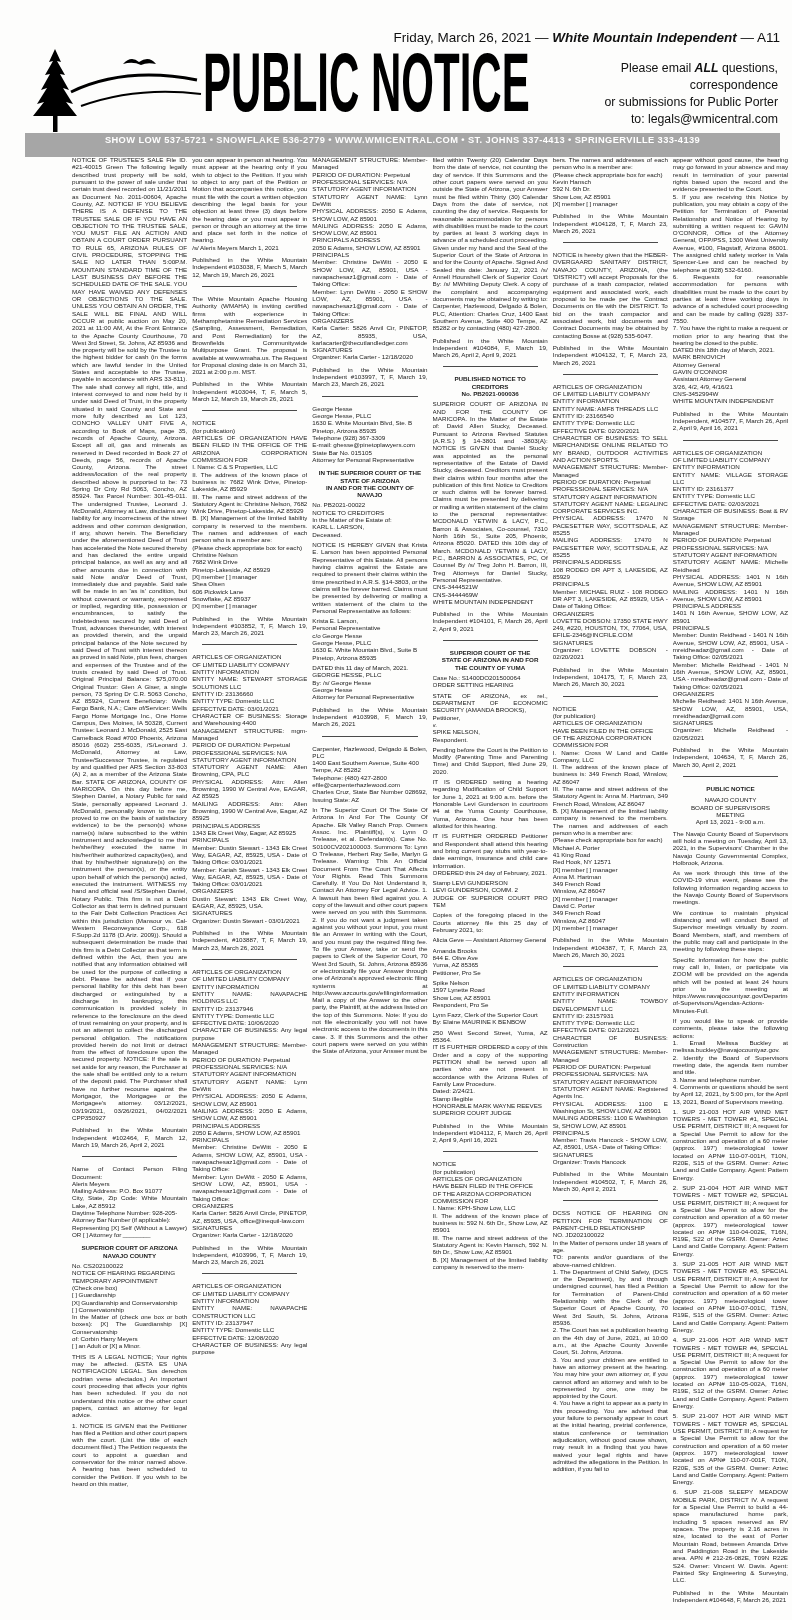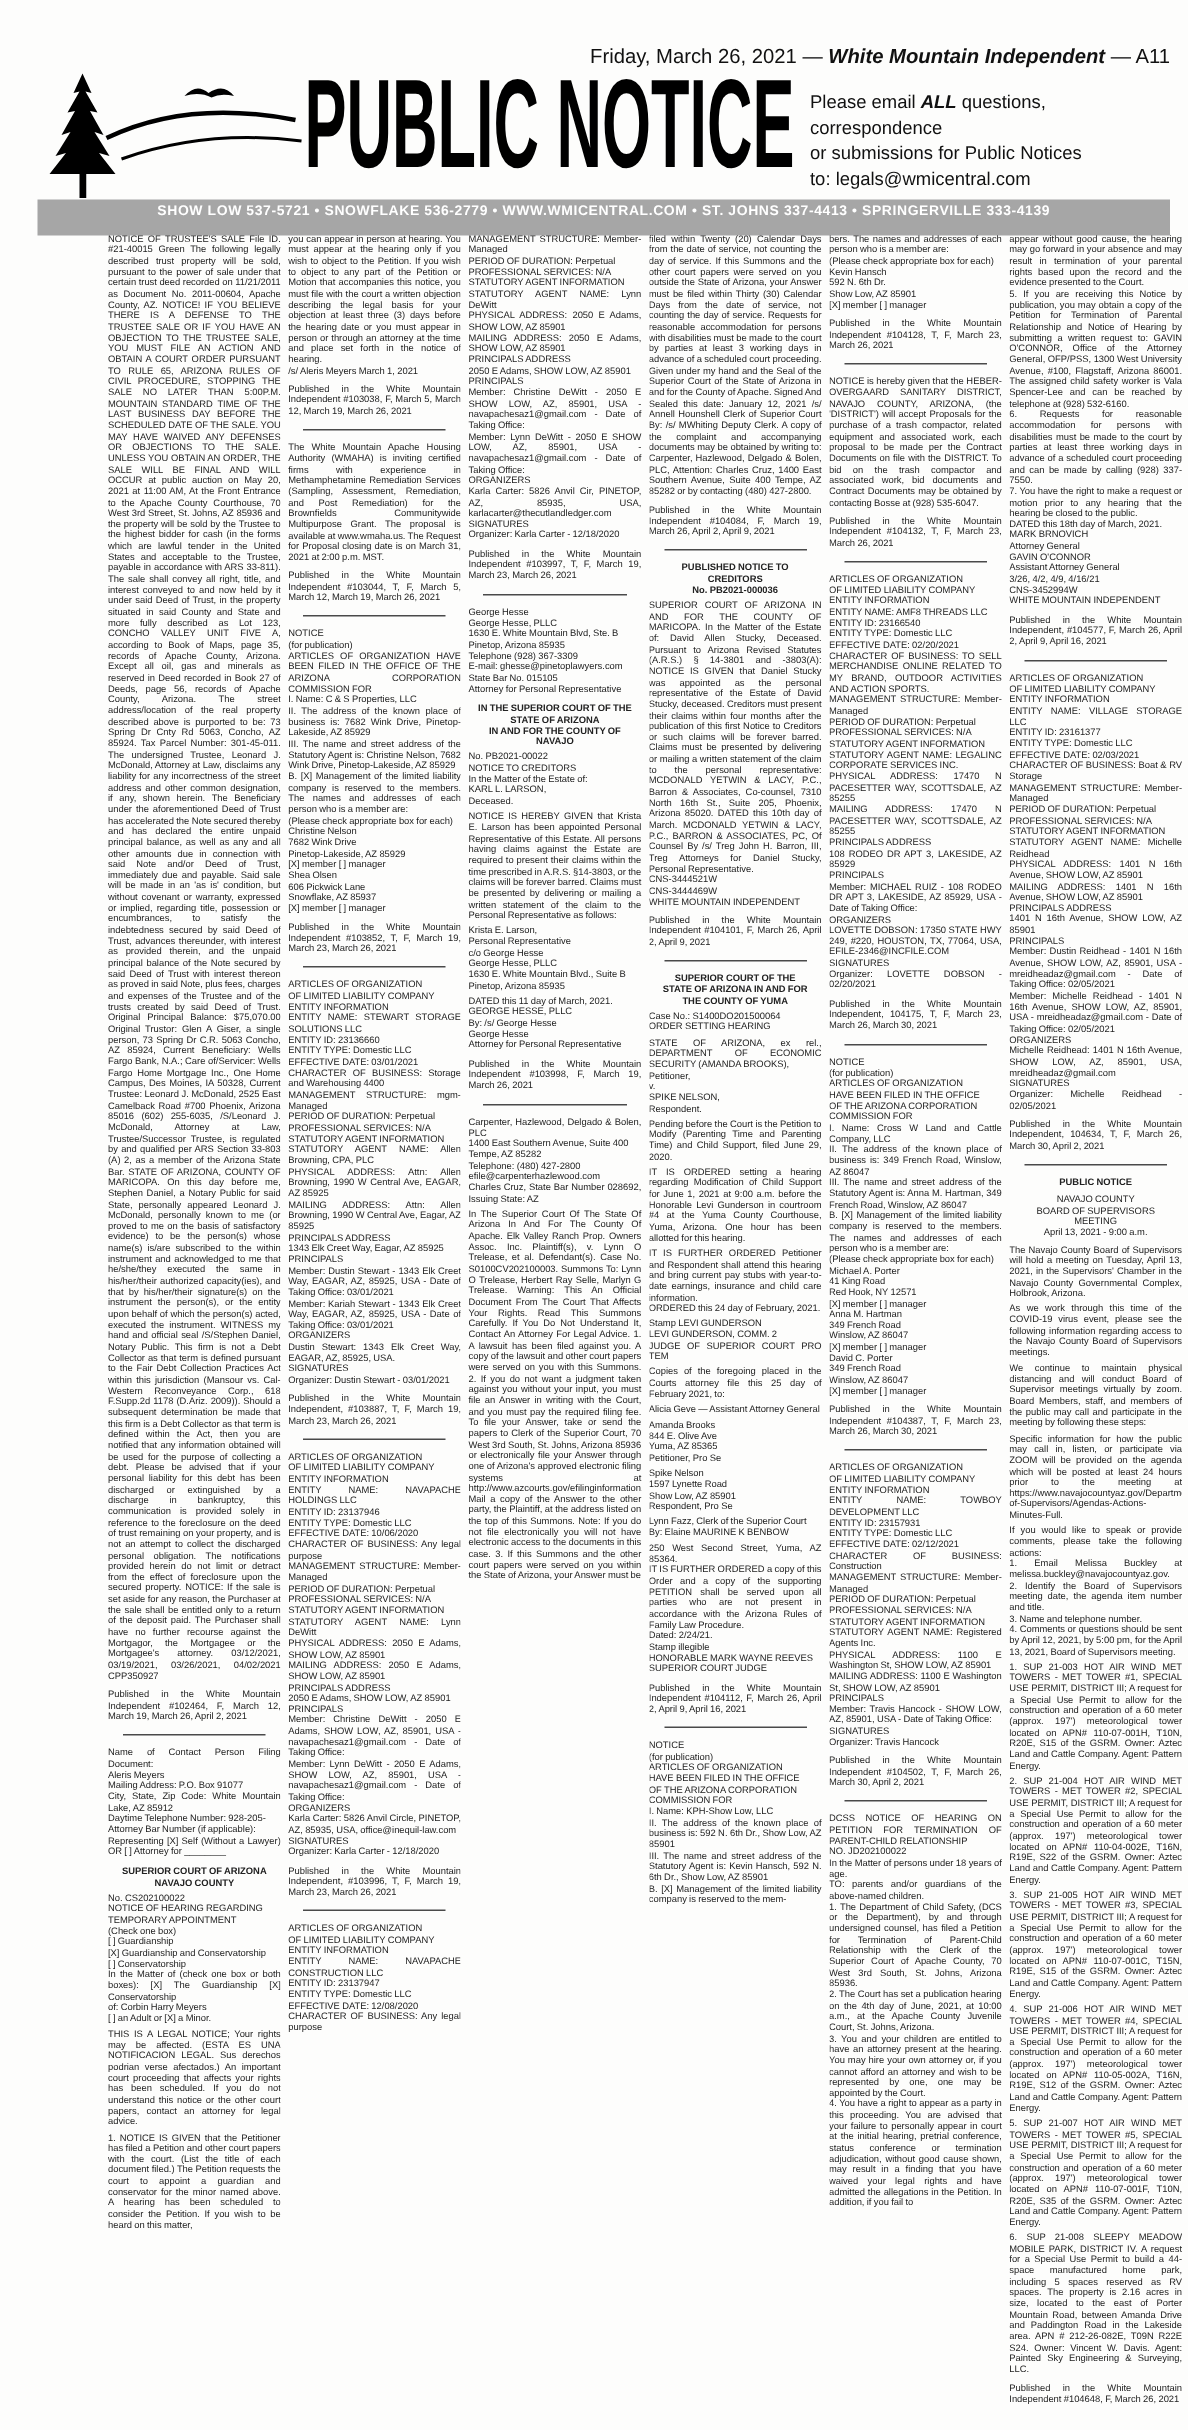--- a/index.html
+++ b/index.html
@@ -6,21 +6,21 @@
   .page{position:relative;width:792px;height:1620px;background:#fdfdfc;margin:0 auto;overflow:hidden;
         font-family:"Liberation Sans", sans-serif;color:#1a1a1a;}
   
   .dateline{position:absolute;top:30px;right:12px;font-size:13.5px;color:#111;}
   .dateline .paper{font-weight:bold;font-style:italic;}
   
   .masthead{position:absolute;top:52px;left:25px;right:12px;height:78px;}
   .tree{position:absolute;left:0;top:-4px;width:180px;height:86px;}
   .mast-title{position:absolute;left:178px;top:-12px;font-weight:bold;font-size:84px;line-height:84px;
               letter-spacing:0px;transform:scaleX(0.50);transform-origin:left center;white-space:nowrap;color:#000;}
-  .contact{position:absolute;right:15px;top:8px;width:225px;text-align:left;font-size:12.3px;line-height:1.38;color:#111;}
+  .contact{position:absolute;right:2px;top:8px;width:225px;text-align:right;font-size:12.3px;line-height:1.38;color:#111;}
   .contact .em{font-weight:bold;font-style:italic;}
   
   .phonebar{position:absolute;top:133px;left:25px;right:12px;height:24px;background:#a6a6a6;
             color:#ffffff;font-weight:bold;font-size:9.3px;line-height:14.5px;text-align:center;letter-spacing:0.4px;white-space:nowrap;overflow:hidden;}
   
   .columns{position:absolute;top:153px;left:72px;width:716px;height:1460px;display:flex;gap:5px;overflow:hidden;}
   .col{flex:1 1 0;min-width:0;height:100%;overflow:hidden;font-size:6.25px;line-height:1.17;
        text-align:justify;word-spacing:-0.2px;color:#222;}
   .para{margin:3px 0;}
   .pub{margin:5px 0 6px 0;}
@@ -41,21 +41,21 @@
     <svg class="tree" viewBox="0 0 180 86" aria-hidden="true">
       <rect x="28" y="66" width="4.5" height="18" fill="#000"></rect>
       <path d="M30 1 L36 14 L32 13 L40 27 L35 26 L44 42 L38 40 L48 56 L41 54 L52 68 L8 68 L19 54 L12 56 L22 40 L16 42 L25 26 L20 27 L28 13 L24 14 Z" fill="#000"></path>
       <path d="M98 16 q8 -9 16 -2 q10 -7 17 2 q-9 -2 -15 1 q-8 -4 -18 -1 Z" fill="#000"></path>
       <path d="M46 44 Q100 18 172 32" stroke="#000" stroke-width="3" fill="none"></path>
       <path d="M56 58 Q112 38 176 46" stroke="#000" stroke-width="2" fill="none"></path>
     </svg>
     <div class="mast-title">PUBLIC NOTICE</div>
     <div class="contact">
       <span>Please email </span><span class="em">ALL</span><span> questions, correspondence</span><br>
-      <span>or submissions for Public Notices</span><br>
+      <span>or submissions for Public Porter</span><br>
       <span>to: legals@wmicentral.com</span>
     </div>
   </div>
 
   <div class="phonebar">SHOW LOW 537-5721 • SNOWFLAKE 536-2779 • WWW.WMICENTRAL.COM • ST. JOHNS 337-4413 • SPRINGERVILLE 333-4139</div>
 
   <div class="columns" id="columns">
       <div class="col">
         <div class="para">NOTICE OF TRUSTEE'S SALE File ID. #21-40015 Green  The following legally described trust property will be sold, pursuant to the power of sale under that certain trust deed recorded on 11/21/2011 as Document No. 2011-00604, Apache County, AZ. NOTICE! IF YOU BELIEVE THERE IS A DEFENSE TO THE TRUSTEE SALE OR IF YOU HAVE AN OBJECTION TO THE TRUSTEE SALE, YOU MUST FILE AN ACTION AND OBTAIN A COURT ORDER PURSUANT TO RULE 65, ARIZONA RULES OF CIVIL PROCEDURE, STOPPING THE SALE NO LATER THAN 5:00P.M. MOUNTAIN STANDARD TIME OF THE LAST BUSINESS DAY BEFORE THE SCHEDULED DATE OF THE SALE. YOU MAY HAVE WAIVED ANY DEFENSES OR OBJECTIONS TO THE SALE. UNLESS YOU OBTAIN AN ORDER, THE SALE WILL BE FINAL AND WILL OCCUR at public auction on May 20, 2021 at 11:00 AM, At the Front Entrance to the Apache County Courthouse, 70 West 3rd Street, St. Johns, AZ 85936 and the property will be sold by the Trustee to the highest bidder for cash (in the forms which are lawful tender in the United States and acceptable to the Trustee, payable in accordance with ARS 33-811). The sale shall convey all right, title, and interest conveyed to and now held by it under said Deed of Trust, in the property situated in said County and State and more fully described as Lot 123, CONCHO VALLEY UNIT FIVE A, according to Book of Maps, page 35, records of Apache County, Arizona. Except all oil, gas and minerals as reserved in Deed recorded in Book 27 of Deeds, page 56, records of Apache County, Arizona. The street address/location of the real property described above is purported to be: 73 Spring Dr Cnty Rd 5063, Concho, AZ 85924. Tax Parcel Number: 301-45-011. The undersigned Trustee, Leonard J. McDonald, Attorney at Law, disclaims any liability for any incorrectness of the street address and other common designation, if any, shown herein. The Beneficiary under the aforementioned Deed of Trust has accelerated the Note secured thereby and has declared the entire unpaid principal balance, as well as any and all other amounts due in connection with said Note and/or Deed of Trust, immediately due and payable. Said sale will be made in an 'as is' condition, but without covenant or warranty, expressed or implied, regarding title, possession or encumbrances, to satisfy the indebtedness secured by said Deed of Trust, advances thereunder, with interest as provided therein, and the unpaid principal balance of the Note secured by said Deed of Trust with interest thereon as proved in said Note, plus fees, charges and expenses of the Trustee and of the trusts created by said Deed of Trust. Original Principal Balance: $75,070.00 Original Trustor: Glen A Giser, a single person, 73 Spring Dr C.R. 5063 Concho, AZ 85924, Current Beneficiary: Wells Fargo Bank, N.A.; Care of/Servicer: Wells Fargo Home Mortgage Inc., One Home Campus, Des Moines, IA 50328, Current Trustee: Leonard J. McDonald, 2525 East Camelback Road #700 Phoenix, Arizona 85016 (602) 255-6035, /S/Leonard J. McDonald, Attorney at Law, Trustee/Successor Trustee, is regulated by and qualified per ARS Section 33-803 (A) 2, as a member of the Arizona State Bar. STATE OF ARIZONA, COUNTY OF MARICOPA. On this day before me, Stephen Daniel, a Notary Public for said State, personally appeared Leonard J. McDonald, personally known to me (or proved to me on the basis of satisfactory evidence) to be the person(s) whose name(s) is/are subscribed to the within instrument and acknowledged to me that he/she/they executed the same in his/her/their authorized capacity(ies), and that by his/her/their signature(s) on the instrument the person(s), or the entity upon behalf of which the person(s) acted, executed the instrument. WITNESS my hand and official seal /S/Stephen Daniel, Notary Public. This firm is not a Debt Collector as that term is defined pursuant to the Fair Debt Collection Practices Act within this jurisdiction (Mansour vs. Cal-Western Reconveyance Corp., 618 F.Supp.2d 1178 (D.Ariz. 2009)). Should a subsequent determination be made that this firm is a Debt Collector as that term is defined within the Act, then you are notified that any information obtained will be used for the purpose of collecting a debt. Please be advised that if your personal liability for this debt has been discharged or extinguished by a discharge in bankruptcy, this communication is provided solely in reference to the foreclosure on the deed of trust remaining on your property, and is not an attempt to collect the discharged personal obligation. The notifications provided herein do not limit or detract from the effect of foreclosure upon the secured property. NOTICE: If the sale is set aside for any reason, the Purchaser at the sale shall be entitled only to a return of the deposit paid. The Purchaser shall have no further recourse against the Mortgagor, the Mortgagee or the Mortgagee's attorney. 03/12/2021, 03/19/2021, 03/26/2021, 04/02/2021 CPP350927</div>
         <div class="pub">Published in the White Mountain Independent #102464, F, March 12, March 19, March 26, April 2, 2021</div>

